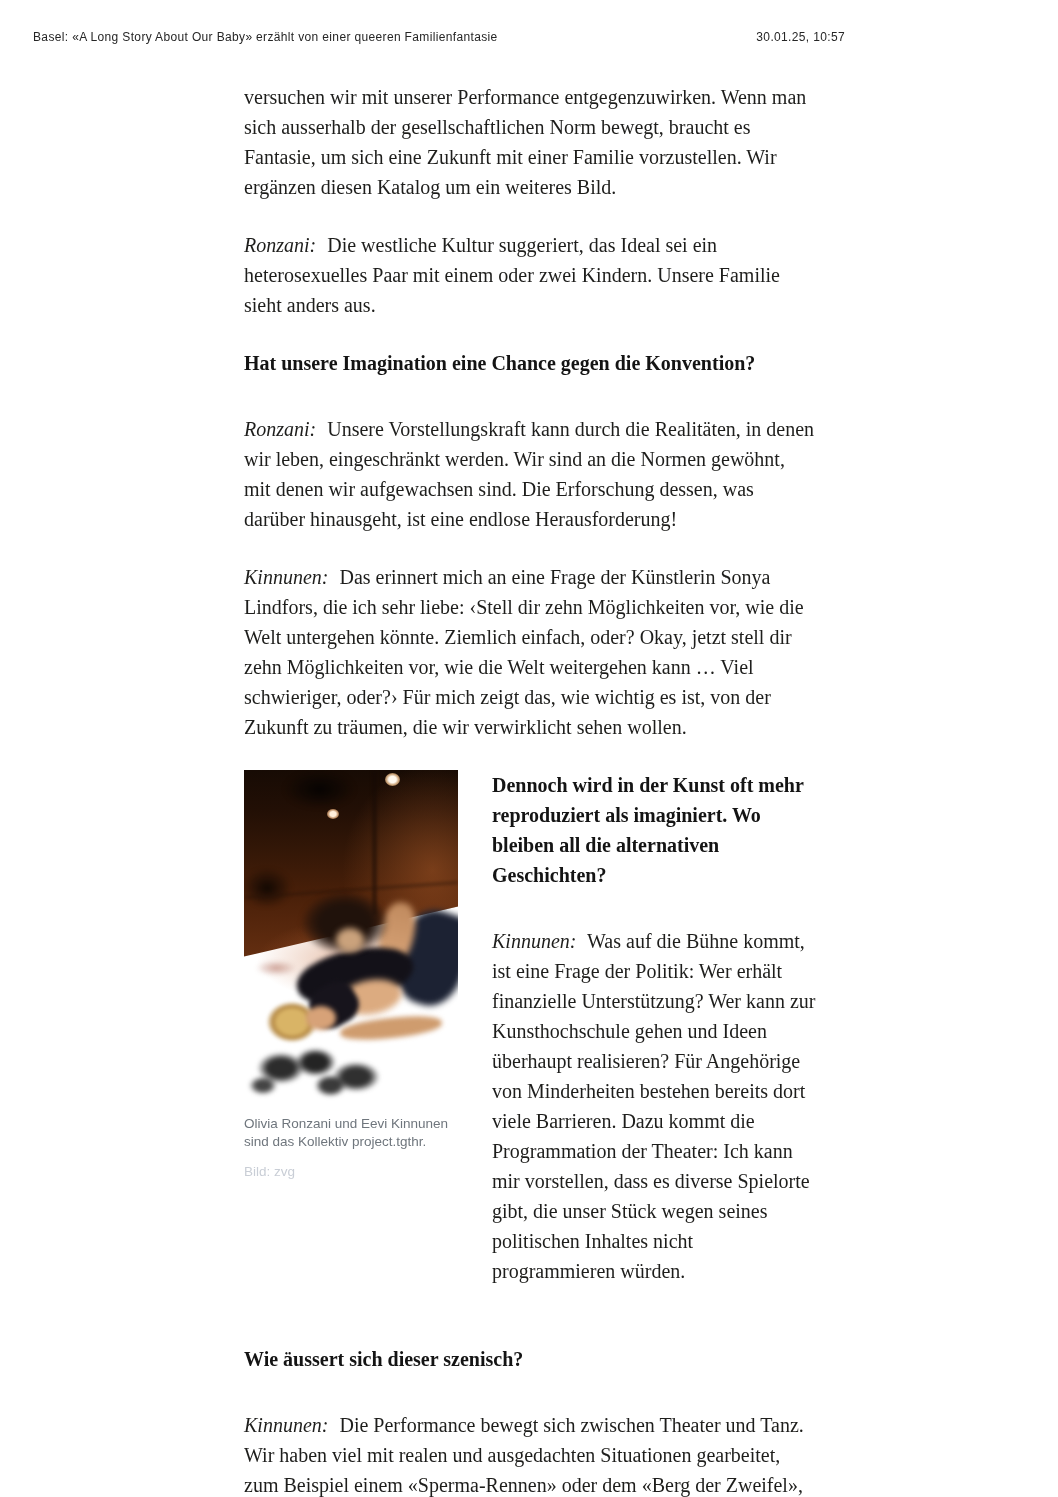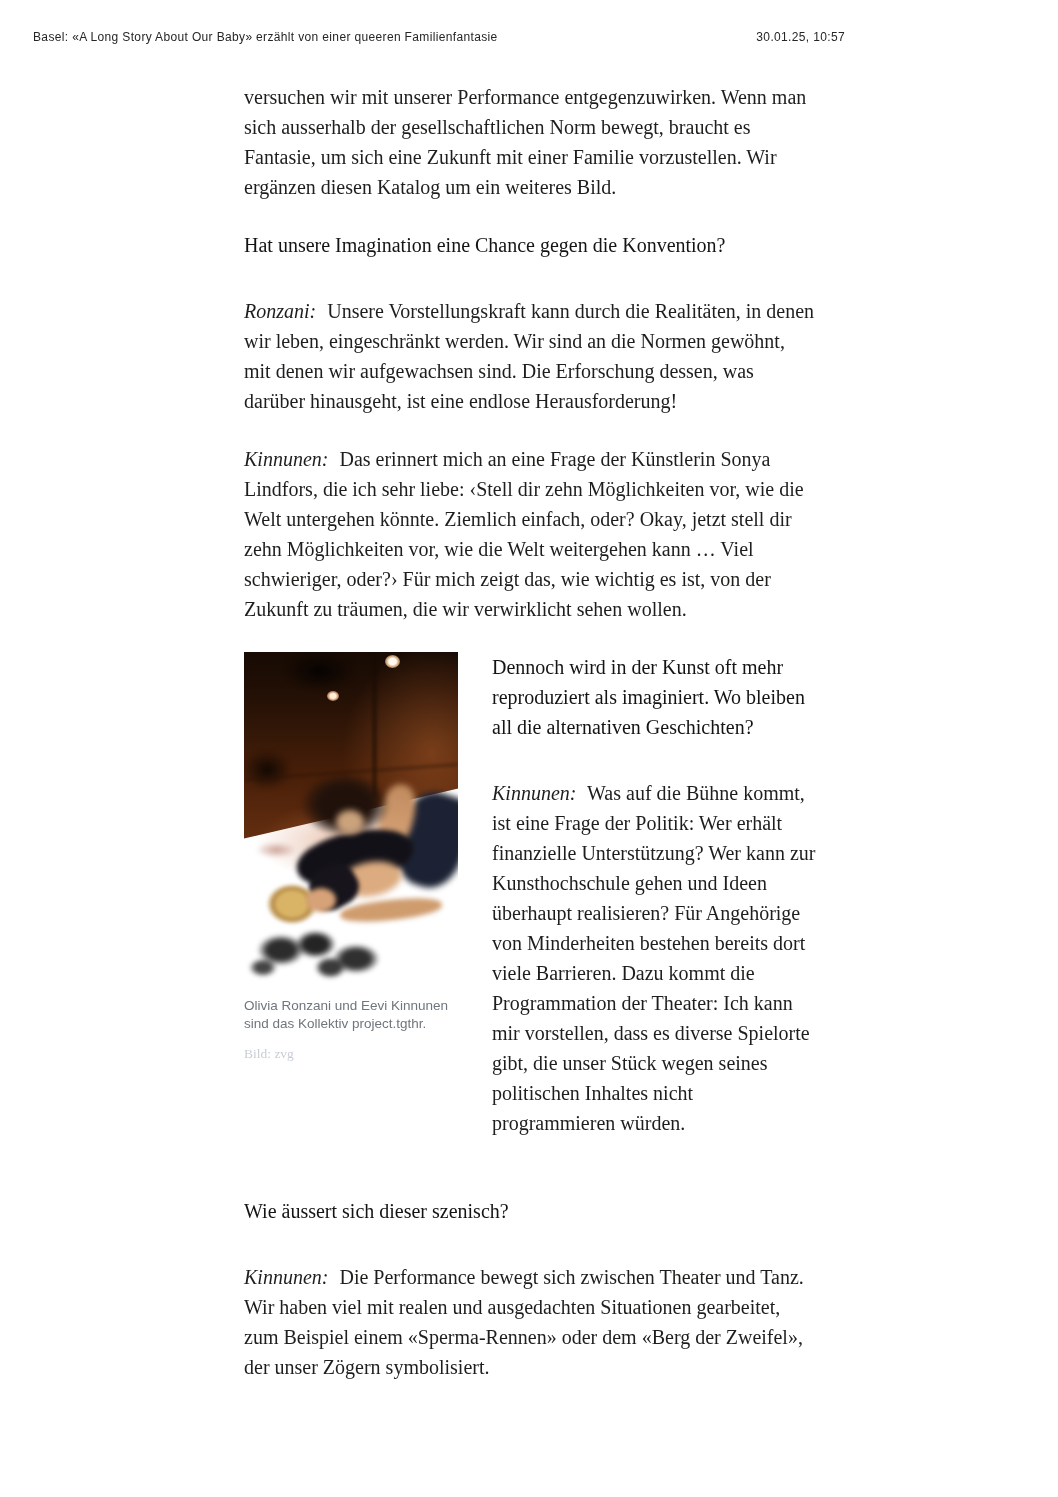--- a/index.html
+++ b/index.html
@@ -36,21 +36,21 @@
     left: 244px;
     top: 70px;
     width: 572px;
     font-size: 20px;
     line-height: 30px;
   }
   .para { margin: 12px 0 28px 0; color: #1e1e1c; }
   .speaker { font-style: italic; margin-right: 0.30em; }
   .question {
     margin: 0 0 36px 0;
-    font-weight: normal;
+    font-weight: bold;
     color: #141414;
   }
 
   
   .media-row { display: flex; gap: 34px; margin: 0 0 30px 0; }
   .figure { width: 214px; flex: 0 0 214px; }
   .right-col { width: 324px; }
 
   .photo {
     position: relative;
@@ -198,41 +198,45 @@
 
   .caption {
     margin-top: 12px;
     font-family: "Liberation Sans", "DejaVu Sans", sans-serif;
     font-size: 13.5px;
     line-height: 17.5px;
     color: #6f767d;
   }
   .credit {
     margin-top: 7px;
-    font-family: Liberation Serif, serif;
+    font-family: Liberation Sans, sans-serif;
     font-size: 13.5px;
     color: #c9ced6;
   }
 </style>
 </head>
 <body>
 
 <div class="page">
 
   <div class="chrome top">
     <span class="left">Basel: «A Long Story About Our Baby» erzählt von einer queeren Familienfantasie</span>
     <span class="right">30.01.25, 10:57</span>
   </div>
 
   <div class="content">
 
     <p class="para">
       <span>versuchen wir mit unserer Performance entgegenzuwirken. Wenn man sich ausserhalb der gesellschaftlichen Norm bewegt, braucht es Fantasie, um sich eine Zukunft mit einer Familie vorzustellen. Wir ergänzen diesen Katalog um ein weiteres Bild.</span>
     </p>
 
+    <p class="para">
+      <em class="speaker">Ronzani:</em>
+      <span>Die westliche Kultur suggeriert, das Ideal sei ein heterosexuelles Paar mit einem oder zwei Kindern. Unsere Familie sieht anders aus.</span>
+    </p>
 
     <p class="question">Hat unsere Imagination eine Chance gegen die Konvention?</p>
 
     <p class="para">
       <em class="speaker">Ronzani:</em>
       <span>Unsere Vorstellungskraft kann durch die Realitäten, in denen wir leben, eingeschränkt werden. Wir sind an die Normen gewöhnt, mit denen wir aufgewachsen sind. Die Erforschung dessen, was darüber hinausgeht, ist eine endlose Herausforderung!</span>
     </p>
 
     <p class="para">
       <em class="speaker">Kinnunen:</em>

